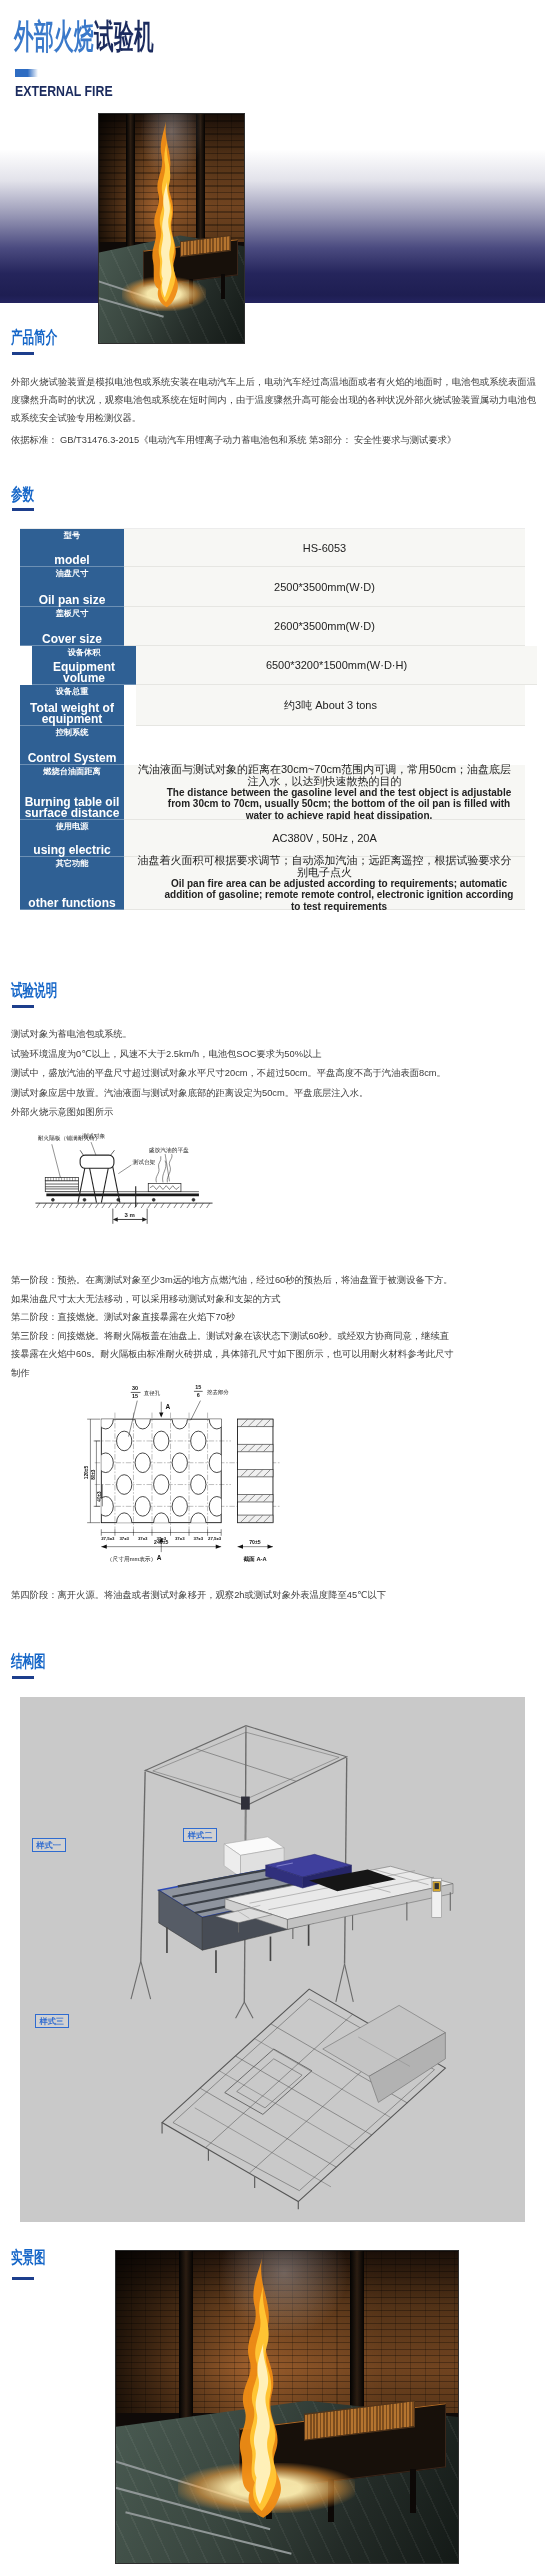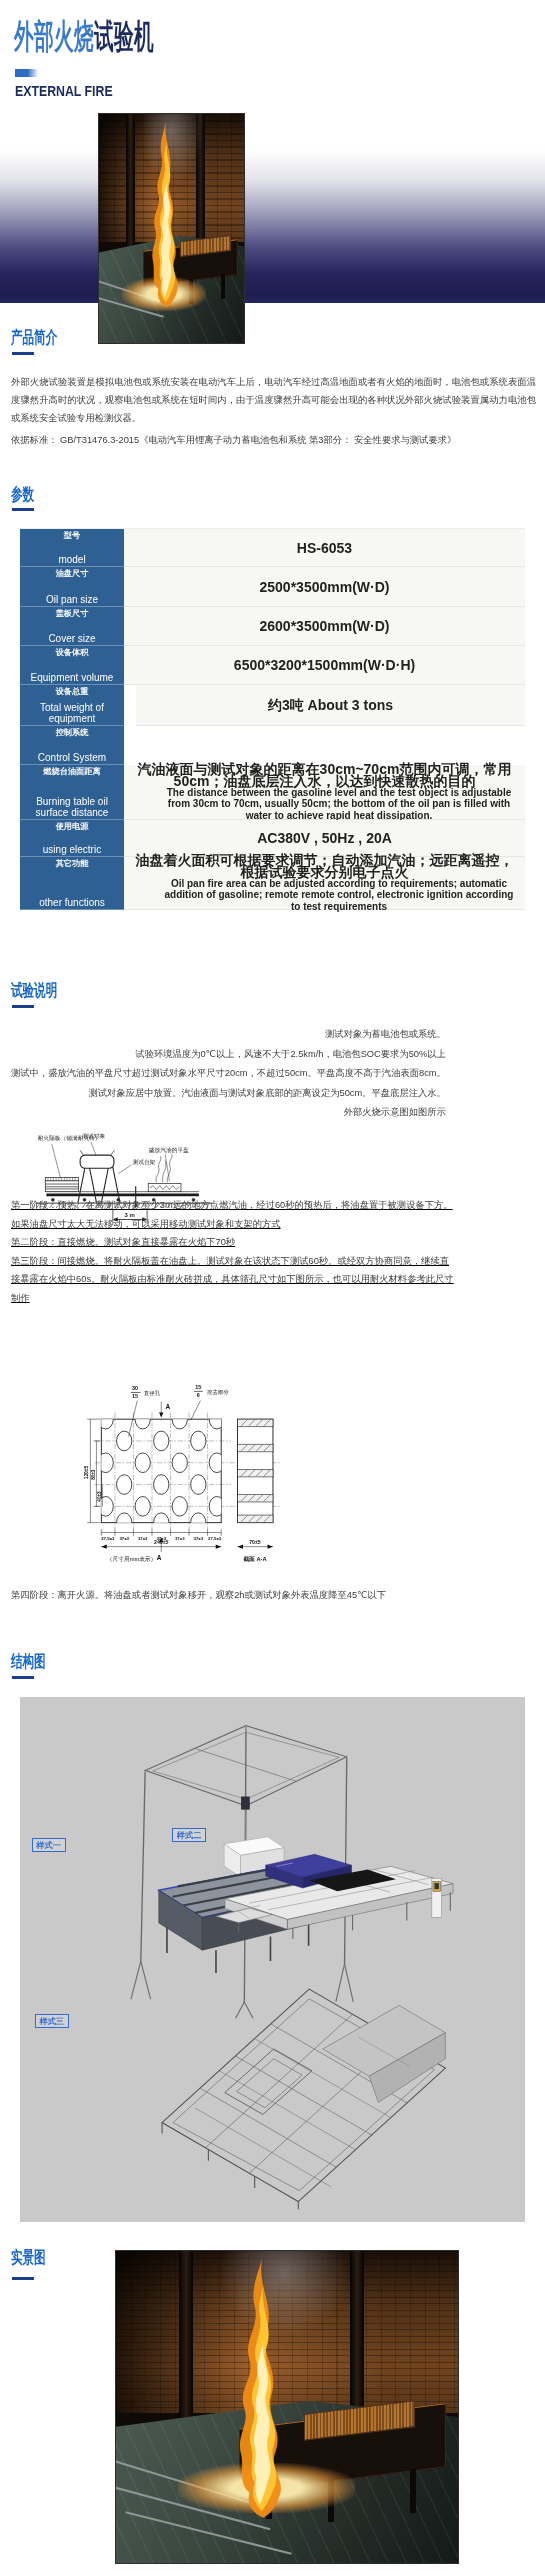--- a/index.html
+++ b/index.html
@@ -33,25 +33,25 @@
   .lb36 div{line-height:19.6px;}
   .lb34 div{line-height:18.5px;}
 
   
   .ptable{left:20px;top:528px;width:505px;border-top:0.5px solid #ececec;}
   .trow{display:flex;width:100%;}
   .tlabel{width:104px;background:#2f6094;color:#fff;display:flex;flex-direction:column;
           justify-content:space-between;align-items:center;text-align:center;
           border-bottom:1.1px solid rgba(255,255,255,.3);box-sizing:border-box;padding:1.1px 3.3px;}
   .tl-cn{font-size:8.2px;font-weight:700;line-height:11px;}
-  .tl-en{font-size:10px;font-weight:400;line-height:10.4px;}
+  .tl-en{font-size:12px;font-weight:700;line-height:10.4px;}
   .tvalue{flex:1;background:#f7f7f4;display:flex;flex-direction:column;justify-content:center;
           align-items:center;text-align:center;border-bottom:1.1px solid #e6e6e2;
           box-sizing:border-box;padding:2.2px 9.8px;}
-  .tv-main{font-size:14px;font-weight:700;color:#222;line-height:12px;}
+  .tv-main{font-size:11px;font-weight:400;color:#222;line-height:12px;}
   .tv-en{font-size:10px;font-weight:700;color:#222;line-height:11.5px;margin-left:29px;}
 
   
   .panel{left:20px;top:1697px;width:505px;height:525px;background:#c9c9c9;}
   .style-tag{position:absolute;border:0.5px solid #2f6bd0;color:#2f6bd0;font-size:8.2px;
              font-weight:700;padding:0.5px 3.8px;background:rgba(255,255,255,.15);white-space:nowrap;}
 
   
   .photo{position:absolute;background:#0f0a08;overflow:hidden;border:1.1px solid #2e2e2e;}
   .ph-wall{position:absolute;left:0;top:0;width:100%;height:56%;
@@ -147,21 +147,21 @@
     <div class="trow" style="height:39px;">
       <div class="tlabel">
           <span class="tl-cn">盖板尺寸</span>
           <span class="tl-en">Cover size</span>
         </div>
       <div class="tvalue">
           <span class="tv-main">2600*3500mm(W·D)</span>
           <span class="tv-en"></span>
         </div>
     </div>
-    <div class="trow" style="height:39px;">
+    <div class="trow" style="height:39px;margin-left:12px;">
       <div class="tlabel">
           <span class="tl-cn">设备体积</span>
           <span class="tl-en">Equipment volume</span>
         </div>
       <div class="tvalue">
           <span class="tv-main">6500*3200*1500mm(W·D·H)</span>
           <span class="tv-en"></span>
         </div>
     </div>
     <div class="trow" style="height:41px;gap:12px;">
@@ -208,21 +208,21 @@
       <div class="tvalue">
           <span class="tv-main">油盘着火面积可根据要求调节；自动添加汽油；远距离遥控，根据试验要求分别电子点火</span>
           <span class="tv-en">Oil pan fire area can be adjusted according to requirements; automatic addition of gasoline; remote remote control, electronic ignition according to test requirements</span>
         </div>
     </div>
   </div>
 
   <div class="abs sec-h" style="left:11px;top:979px;">试验说明</div>
   <div class="abs sec-u" style="left:12px;top:1005px;"></div>
 
-  <div class="abs lineblock lb36" style="left:11px;top:1025px;text-align:right;">
+  <div class="abs lineblock lb36" style="left:11px;top:1025px;">
     <div>测试对象为蓄电池包或系统。</div>
     <div>试验环境温度为0℃以上，风速不大于2.5km/h，电池包SOC要求为50%以上</div>
     <div>测试中，盛放汽油的平盘尺寸超过测试对象水平尺寸20cm，不超过50cm。平盘高度不高于汽油表面8cm。</div>
     <div>测试对象应居中放置。汽油液面与测试对象底部的距离设定为50cm。平盘底层注入水。</div>
     <div>外部火烧示意图如图所示</div>
   </div>
 
   <svg class="abs" style="left:30px;top:1130px;" width="188" height="101" viewBox="0 0 345 185">
     <g stroke="#222" fill="none" stroke-width="1.3">
 
@@ -275,21 +275,21 @@
     </g>
     <g fill="#222" font-size="10.5">
       <text x="14" y="18">耐火隔板（铺满耐火砖）</text>
       <text x="96" y="14">测试对象</text>
       <text x="188" y="62">测试台架</text>
       <text x="218" y="40">盛放汽油的平盘</text>
       <text x="183" y="159" font-size="11" font-weight="bold" text-anchor="middle">3 m</text>
     </g>
   </svg>
 
-  <div class="abs lineblock lb34" style="left:11px;top:1196px;text-decoration:underline;">
+  <div class="abs lineblock lb34" style="left:11px;top:1271px;">
     <div>第一阶段：预热。在离测试对象至少3m远的地方点燃汽油，经过60秒的预热后，将油盘置于被测设备下方。</div>
     <div>如果油盘尺寸太大无法移动，可以采用移动测试对象和支架的方式</div>
     <div>第二阶段：直接燃烧。测试对象直接暴露在火焰下70秒</div>
     <div>第三阶段：间接燃烧。将耐火隔板盖在油盘上。测试对象在该状态下测试60秒。或经双方协商同意，继续直</div>
     <div>接暴露在火焰中60s。耐火隔板由标准耐火砖拼成，具体筛孔尺寸如下图所示，也可以用耐火材料参考此尺寸</div>
     <div>制作</div>
   </div>
 
   <svg class="abs" style="left:74px;top:1381px;" width="229" height="188" viewBox="0 0 420 345">
     <defs>
@@ -509,21 +509,21 @@
         <line x1="285" y1="430" x2="285" y2="444" stroke-width="2"></line>
       </g>
       <g>
         <polygon points="330,150 470,70 555,120 415,200" fill="#c4c4c4" stroke="#666"></polygon>
         <polygon points="415,200 555,120 555,168 432,248" fill="#b2b2b2" stroke="#666"></polygon>
         <line x1="395" y1="128" x2="490" y2="182" stroke="#8d8d8d"></line>
       </g>
     </svg>
 
     <div class="style-tag" style="left:11.5px;top:141px;">样式一</div>
-    <div class="style-tag" style="left:152px;top:131px;">样式二</div>
+    <div class="style-tag" style="left:163px;top:131px;">样式二</div>
     <div class="style-tag" style="left:14.7px;top:317px;">样式三</div>
   </div>
 
   <div class="abs sec-h" style="left:11px;top:2246px;">实景图</div>
   <div class="abs sec-u" style="left:12px;top:2277px;"></div>
 
   <div class="photo" style="left:115px;top:2250px;width:342px;height:312px;">
     <div class="ph-wall" style="height:52%;"></div>
     <div class="ph-col" style="left:63px;width:14px;height:60%;"></div>
     <div class="ph-col" style="left:234px;width:14px;height:60%;"></div>

